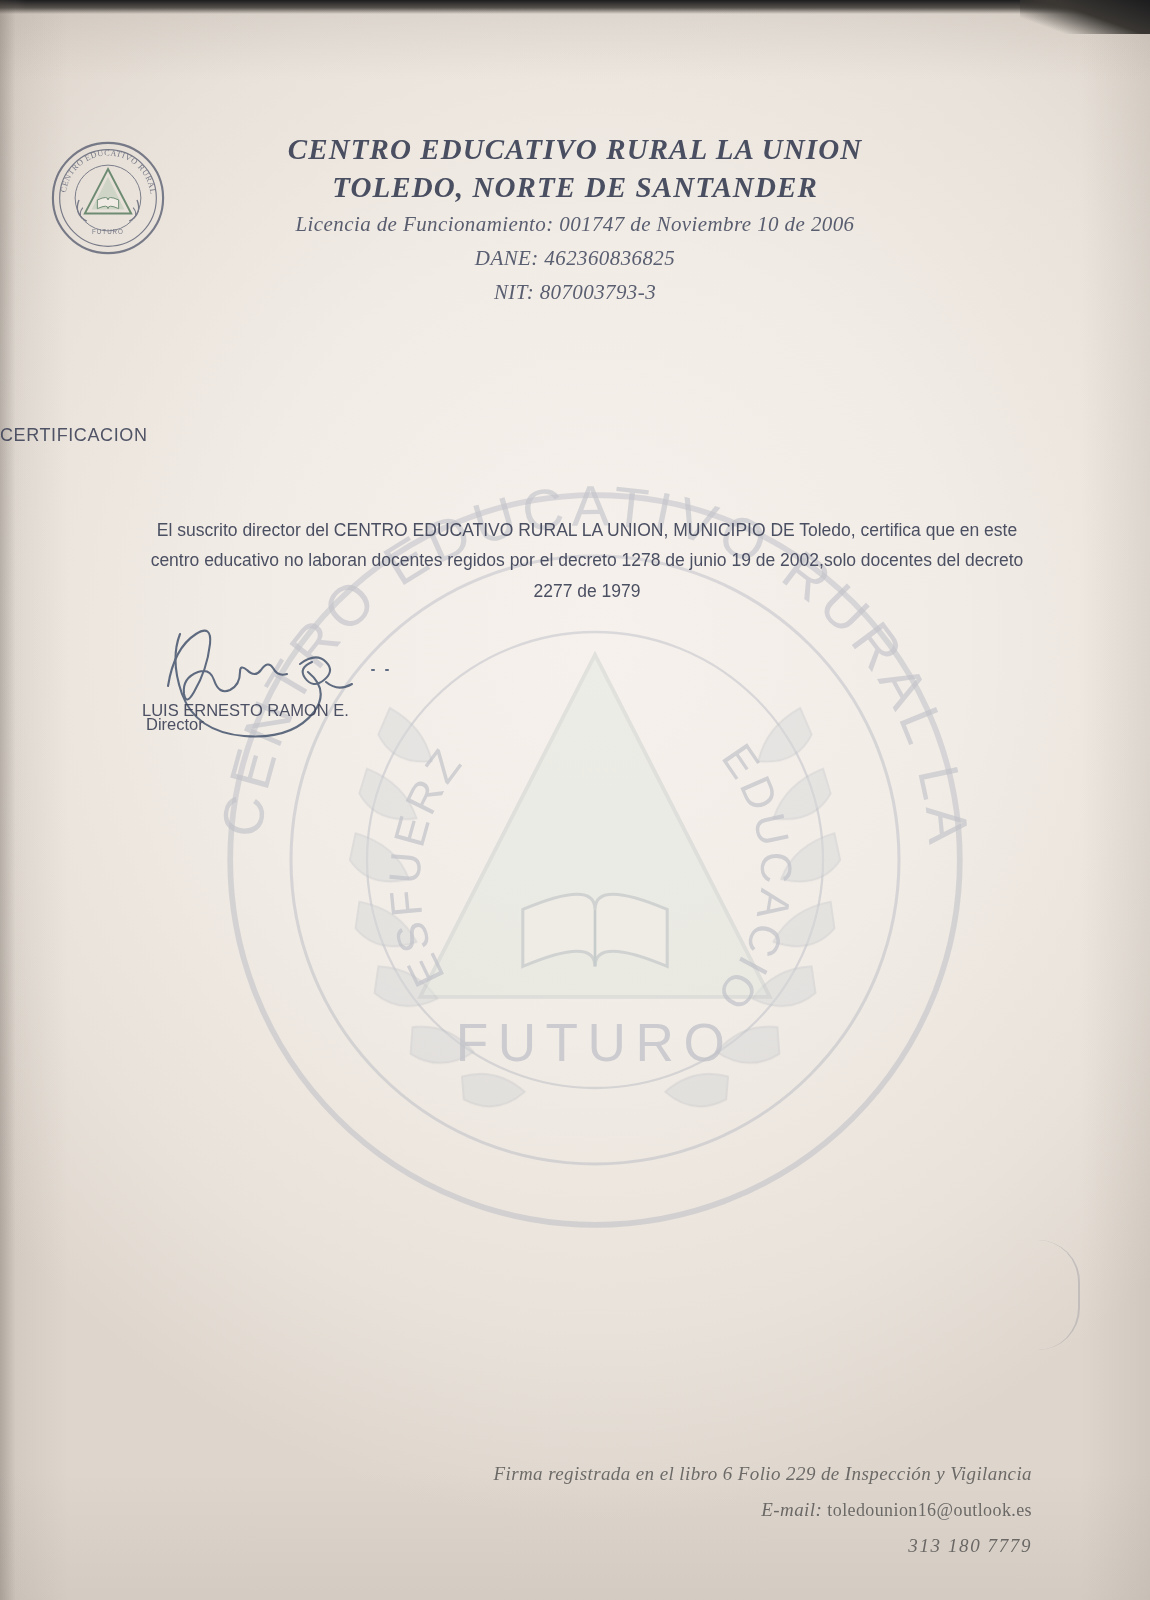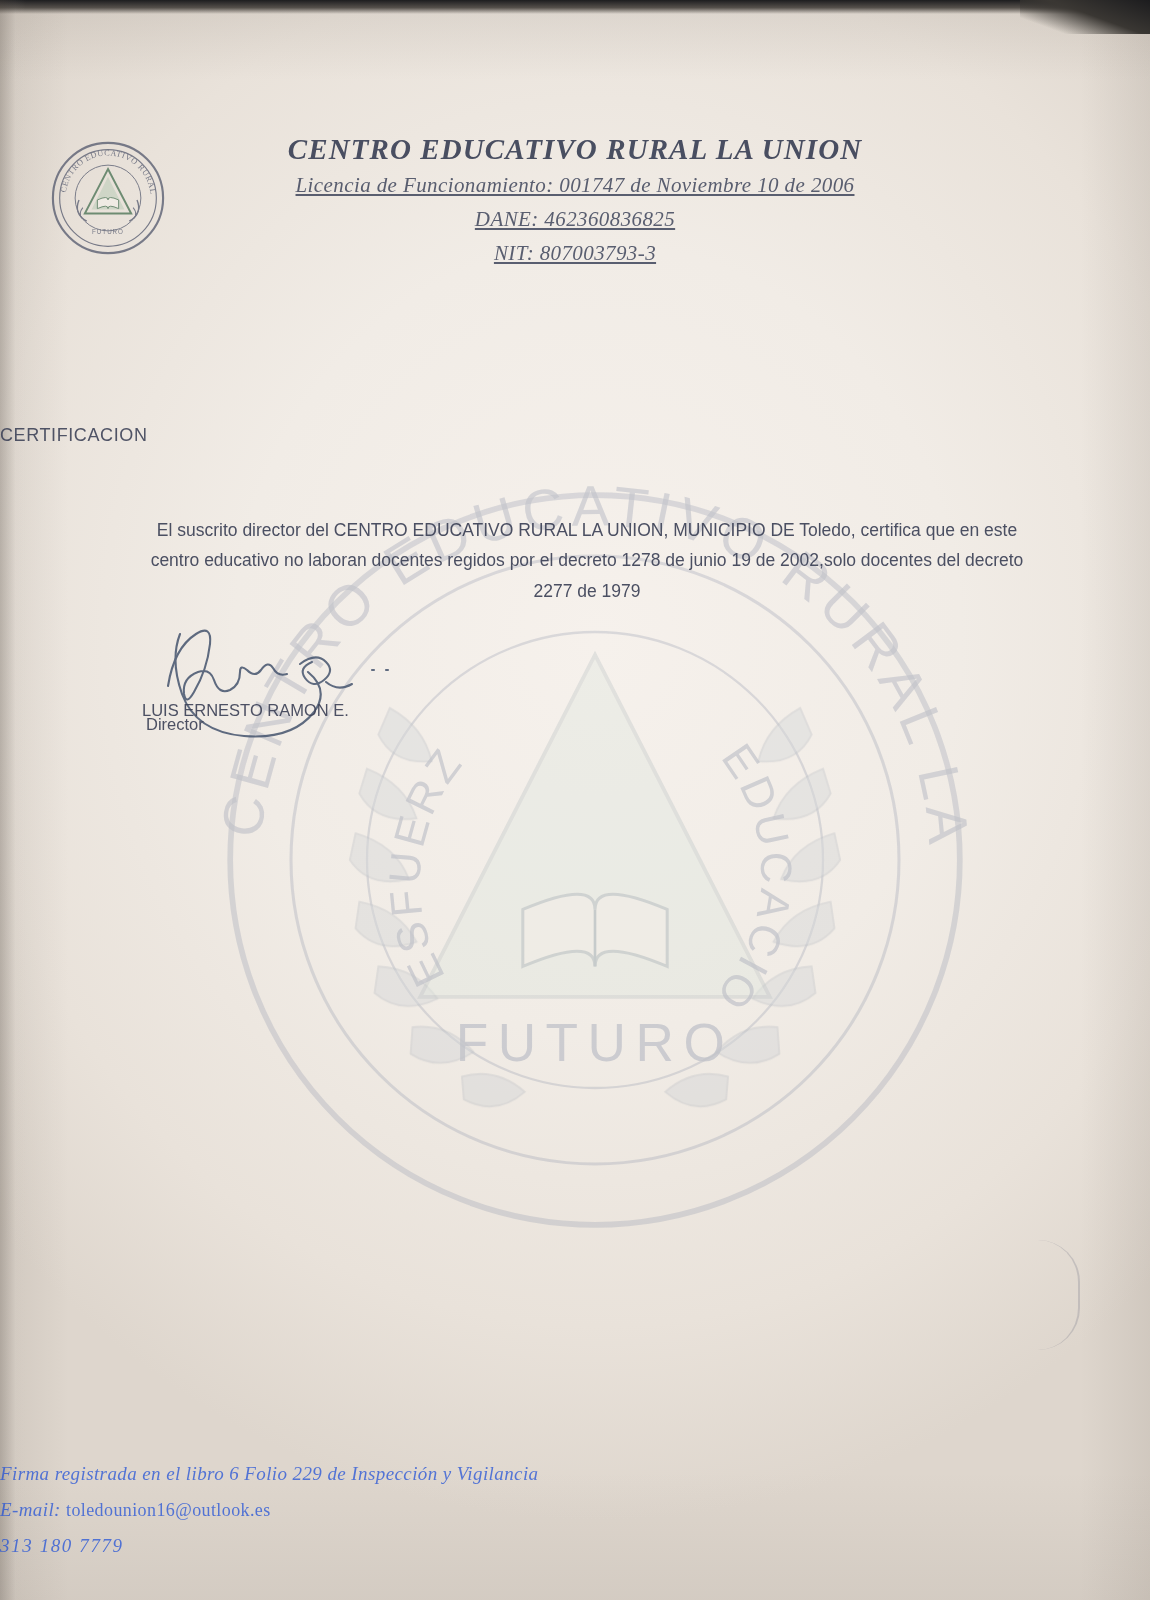--- a/index.html
+++ b/index.html
@@ -75,21 +75,20 @@
     opacity: 0.92;
   }
   .school-meta {
     font-family: "Liberation Serif", serif;
     font-style: italic;
     font-size: 21px;
     line-height: 1.62;
     color: #454b60;
     opacity: 0.88;
     letter-spacing: 0.4px;
-    text-decoration: underline;
   }
 
   
   .logo {
     position: absolute;
     left: 50px;
     top: 140px;
     width: 116px;
     height: 116px;
     opacity: 0.72;
@@ -157,24 +156,24 @@
     opacity: 0.50;
     pointer-events: none;
   }
 
   
   .footer {
     position: absolute;
     left: 0;
     bottom: 36px;
     width: 1032px;
-    text-align: left;
+    text-align: right;
     font-family: "Liberation Serif", serif;
     font-style: italic;
-    color: #1d4ed8;
+    color: #404040;
     opacity: 0.72;
   }
   .footer-line1 { font-size: 19px; letter-spacing: 0.4px; line-height: 1.9; }
   .footer-line2 { font-size: 19px; letter-spacing: 0.4px; line-height: 1.9; }
   .footer-line3 { font-size: 19px; letter-spacing: 1.6px; line-height: 1.9; }
   .footer-line2 .mono { font-family: Liberation Serif, serif; font-style: normal; font-size: 18px; }
 
   
   .pen-arc {
     position: absolute;
@@ -208,20 +207,21 @@
       <polygon points="60,38 77,72 43,72" fill="#9fc0a6" opacity="0.5"></polygon>
       <path d="M49,62 q11,-5 11,0 q0,-5 11,0 l0,9 q-11,-5 -11,0 q0,-5 -11,0 z" fill="#f3efe9" stroke="#3f6b4b" stroke-width="1"></path>
       <path d="M30,62 q-6,14 8,22 M90,62 q6,14 -8,22" fill="none" stroke="#4c5268" stroke-width="1.4"></path>
       <path d="M34,70 q-5,6 -1,11 M86,70 q5,6 1,11" fill="none" stroke="#4c5268" stroke-width="1.1"></path>
       <text x="60" y="97" text-anchor="middle" font-family="Liberation Sans, sans-serif" font-size="6.5" fill="#4c5268" letter-spacing="1">FUTURO</text>
     </svg>
   </div>
 
   <div class="header">
     <div class="school-name">CENTRO EDUCATIVO RURAL LA UNION</div>
+    <div class="school-city">TOLEDO, NORTE DE SANTANDER</div>
     <div class="school-meta">Licencia de Funcionamiento: 001747 de Noviembre 10 de 2006</div>
     <div class="school-meta">DANE: 462360836825</div>
     <div class="school-meta">NIT: 807003793-3</div>
   </div>
 
   <div class="watermark">
     <svg viewBox="0 0 400 400" width="760" height="760" aria-hidden="true">
       <g opacity="0.55" stroke="#8f97ab" fill="none">
         <circle cx="200" cy="200" r="192" stroke-width="3"></circle>
         <circle cx="200" cy="200" r="160" stroke-width="1.6"></circle>

